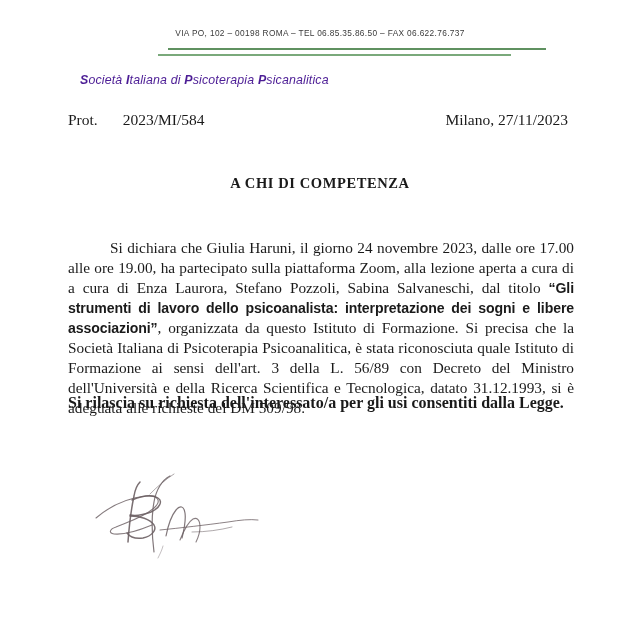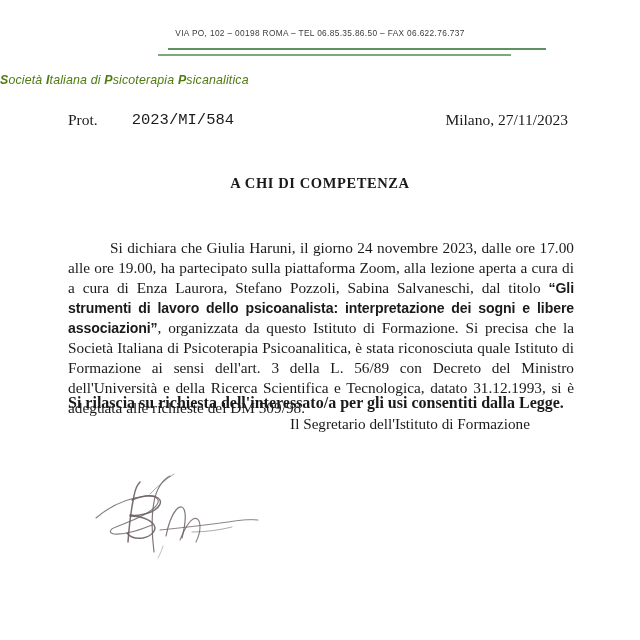--- a/index.html
+++ b/index.html
@@ -49,48 +49,49 @@
   .rule-bottom {
     position: absolute;
     left: 158px;
     top: 6px;
     width: 353px;
     height: 1.5px;
     background: #7aa97b;
   }
   .society-name {
     margin-top: 11px;
+    padding-left: 80px;
     font-family: "Liberation Sans", sans-serif;
     font-style: italic;
     font-size: 12.4px;
     letter-spacing: 0.15px;
-    color: #4d7c0f;
+    color: #4c1d95;
     white-space: nowrap;
   }
   .society-name b {
     font-weight: bold;
   }
 
   
   .meta-row {
     position: absolute;
     top: 103px;
     left: 68px;
     width: 506px;
     display: flex;
     justify-content: space-between;
     align-items: baseline;
     font-size: 15.5px;
   }
   .prot-block {
     display: flex;
-    gap: 34px;
+    gap: 25px;
   }
   .prot-label { white-space: nowrap; }
-  .prot-value { white-space: nowrap; font-family: Liberation Mono, monospace; }
+  .prot-value { white-space: nowrap; }
   .place-date { white-space: nowrap; padding-right: 6px; margin-top: 8px; }
 
   
   .doc-heading {
     position: absolute;
     top: 175px;
     left: 0;
     width: 640px;
     text-align: center;
     font-size: 14.5px;
@@ -185,21 +186,20 @@
 
   <div class="doc-heading">A CHI DI COMPETENZA</div>
 
   <div class="body-block">
     <p class="body-para indented"><span>Si dichiara che Giulia Haruni, il giorno 24 novembre 2023, dalle ore 17.00 alle ore 19.00, ha partecipato sulla piattaforma Zoom, alla lezione aperta a cura di a cura di Enza Laurora, Stefano Pozzoli, Sabina Salvaneschi, dal titolo </span><span class="bold-title">“Gli strumenti di lavoro dello psicoanalista: interpretazione dei sogni e libere associazioni”</span><span>, organizzata da questo Istituto di Formazione. Si precisa che la Società Italiana di Psicoterapia Psicoanalitica, è stata riconosciuta quale Istituto di Formazione ai sensi dell'art. 3 della L. 56/89 con Decreto del Ministro dell'Università e della Ricerca Scientifica e Tecnologica, datato 31.12.1993, si è adeguata alle richieste del DM 509/98.</span></p>
   </div>
 
   <p class="release-para">Si rilascia su richiesta dell'interessato/a per gli usi consentiti dalla Legge.</p>
 
   <div class="signature-block">
-    <div>Il Segretario dell'Istituto di Formazione</div>
   </div>
 
   <div class="signature-mark">
     <svg viewBox="0 0 180 95" xmlns="http://www.w3.org/2000/svg" fill="none" stroke="#6b5f63" stroke-linecap="round" stroke-linejoin="round">
       <path d="M8 48 C22 36, 40 28, 58 26 C70 25, 74 31, 66 38 C56 47, 40 52, 28 57 C22 59, 20 63, 26 64 C36 65, 52 60, 64 55" stroke-width="1.1" opacity="0.82"></path>
       <path d="M40 72 C41 58, 43 40, 46 26 C47 20, 49 15, 52 12" stroke-width="1.5" opacity="0.9"></path>
       <path d="M44 30 C54 26, 64 24, 70 28 C75 31, 72 38, 63 42 C55 45, 47 46, 42 45" stroke-width="1.4" opacity="0.9"></path>
       <path d="M42 46 C52 46, 62 49, 66 55 C69 60, 64 66, 55 68 C48 69, 42 67, 39 63" stroke-width="1.4" opacity="0.9"></path>
       <path d="M66 82 C64 66, 63 48, 66 32 C68 20, 74 10, 82 6" stroke-width="1.2" opacity="0.85"></path>
       <path d="M78 66 C80 56, 83 46, 88 40 C92 35, 96 36, 97 43 C98 50, 96 60, 94 68" stroke-width="1.2" opacity="0.85"></path>

